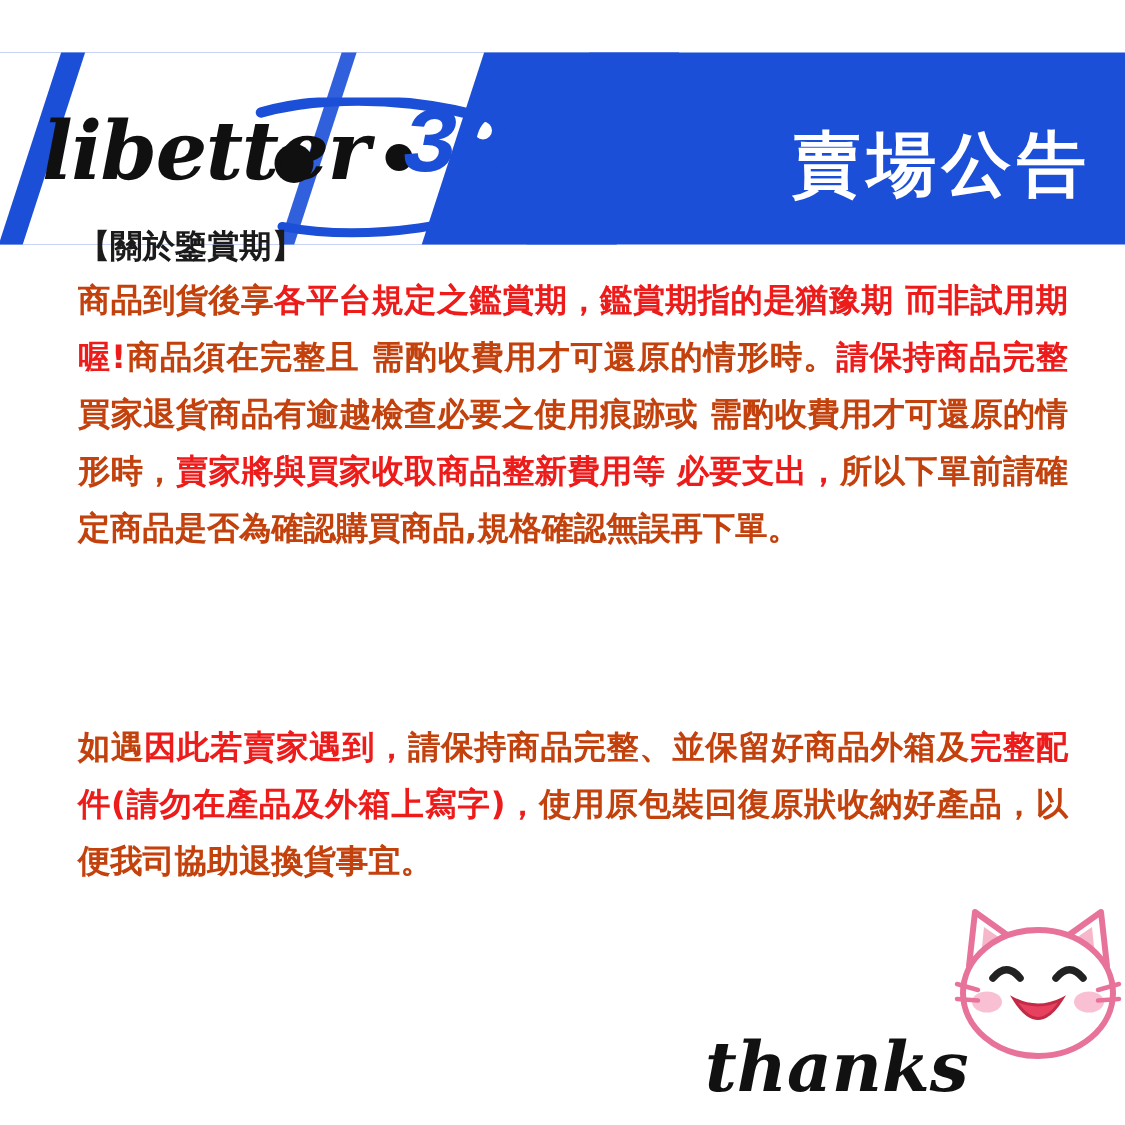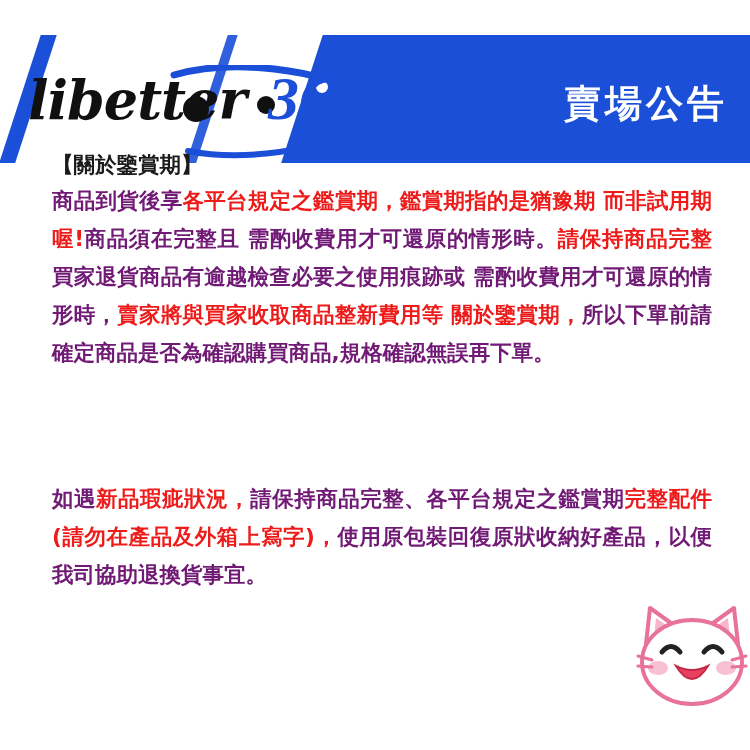--- a/index.html
+++ b/index.html
@@ -77,21 +77,21 @@
     font-size: 54px;
     color: #101010;
     letter-spacing: -1px;
     line-height: 1;
     white-space: nowrap;
   }
   #logo-3c {
     position: absolute;
     left: 248px;
     top: 2px;
-    font-family: Liberation Serif, serif;
+    font-family: Liberation Mono, monospace;
     font-style: italic;
     font-weight: bold;
     font-size: 62px;
     color: #1b4fd8;
     line-height: 1;
     white-space: nowrap;
   }
   #logo-swoosh {
     position: absolute;
     left: 150px;
@@ -99,21 +99,21 @@
     width: 210px;
     height: 96px;
   }
 
   #header-title {
     position: absolute;
     right: 22px;
     top: 44px;
     font-family: "DejaVu Sans", sans-serif;
     font-weight: bold;
-    font-size: 37px;
+    font-size: 46px;
     color: #ffffff;
     letter-spacing: 4px;
     white-space: nowrap;
   }
 
   
   #content {
     position: absolute;
     left: 0;
     top: 128px;
@@ -128,21 +128,21 @@
     font-weight: bold;
     font-size: 21.5px;
     line-height: 38px;
     color: #1b1b1b;
     text-align: justify;
   }
   #para-title { top: 18px; }
   #para-1 { top: 54px; }
   #para-2 { top: 352px; }
   .red { color: #ee1b1b; }
-  .blk { color: #701a75; }
+  .blk { color: #c2410c; }
 
   
   #thanks {
     position: absolute;
     left: 470px;
     top: 684px;
     font-family: "DejaVu Serif", serif;
     font-style: italic;
     font-weight: bold;
     font-size: 46px;
@@ -181,25 +181,25 @@
     </div>
 
     <div id="header-title">賣場公告</div>
   </div>
 
   <div id="content">
 
     <div class="para" id="para-title">【關於鑒賞期】</div>
 
     <div class="para" id="para-1">
-      <span class="blk">商品到貨後享</span><span class="red">各平台規定之鑑賞期，鑑賞期指的是猶豫期 而非試用期喔!</span><span class="blk">商品須在完整且 需酌收費用才可還原的情形時。</span><span class="red">請保持商品完整 </span><span class="blk">買家退貨商品有逾越檢查必要之使用痕跡或 需酌收費用才可還原的情形時，</span><span class="red">賣家將與買家收取商品整新費用等 關於鑒賞期，</span><span class="blk">所以下單前請確定商品是否為確認購買商品,規格確認無誤再下單。</span>
+      <span class="blk">商品到貨後享</span><span class="red">各平台規定之鑑賞期，鑑賞期指的是猶豫期 而非試用期喔!</span><span class="blk">商品須在完整且 需酌收費用才可還原的情形時。</span><span class="red">請保持商品完整 </span><span class="blk">買家退貨商品有逾越檢查必要之使用痕跡或 需酌收費用才可還原的情形時，</span><span class="red">賣家將與買家收取商品整新費用等 必要支出，</span><span class="blk">所以下單前請確定商品是否為確認購買商品,規格確認無誤再下單。</span>
     </div>
 
     <div class="para" id="para-2">
-      <span class="blk">如遇</span><span class="red">新品瑕疵狀況，</span><span class="blk">請保持商品完整、各平台規定之鑑賞期</span><span class="red">完整配件(請勿在產品及外箱上寫字)，</span><span class="blk">使用原包裝回復原狀收納好產品，以便我司協助退換貨事宜。</span>
+      <span class="blk">如遇</span><span class="red">因此若賣家遇到，</span><span class="blk">請保持商品完整、並保留好商品外箱及</span><span class="red">完整配件(請勿在產品及外箱上寫字)，</span><span class="blk">使用原包裝回復原狀收納好產品，以便我司協助退換貨事宜。</span>
     </div>
   </div>
 
   <svg id="cat" viewBox="0 0 112 104">
 
     <path d="M10 40 L14 4 L42 24 Z" fill="#ffffff" stroke="#e8739a" stroke-width="4" stroke-linejoin="round"></path>
     <path d="M102 40 L98 4 L70 24 Z" fill="#ffffff" stroke="#e8739a" stroke-width="4" stroke-linejoin="round"></path>
     <path d="M18 34 L20 14 L36 25 Z" fill="#f6b7cb"></path>
     <path d="M94 34 L92 14 L76 25 Z" fill="#f6b7cb"></path>
 
@@ -210,13 +210,14 @@
 
     <ellipse cx="22" cy="64" rx="10" ry="7" fill="#f9c0d3"></ellipse>
     <ellipse cx="90" cy="64" rx="10" ry="7" fill="#f9c0d3"></ellipse>
 
     <path d="M40 62 q16 26 32 0 q-16 8 -32 0 z" fill="#e8415f" stroke="#c22a46" stroke-width="2"></path>
 
     <path d="M2 52 L16 56 M2 62 L16 63" stroke="#e8739a" stroke-width="3" stroke-linecap="round"></path>
     <path d="M110 52 L96 56 M110 62 L96 63" stroke="#e8739a" stroke-width="3" stroke-linecap="round"></path>
   </svg>
 
+  <div id="thanks">thanks</div>
 </div>
 
 </body></html>

